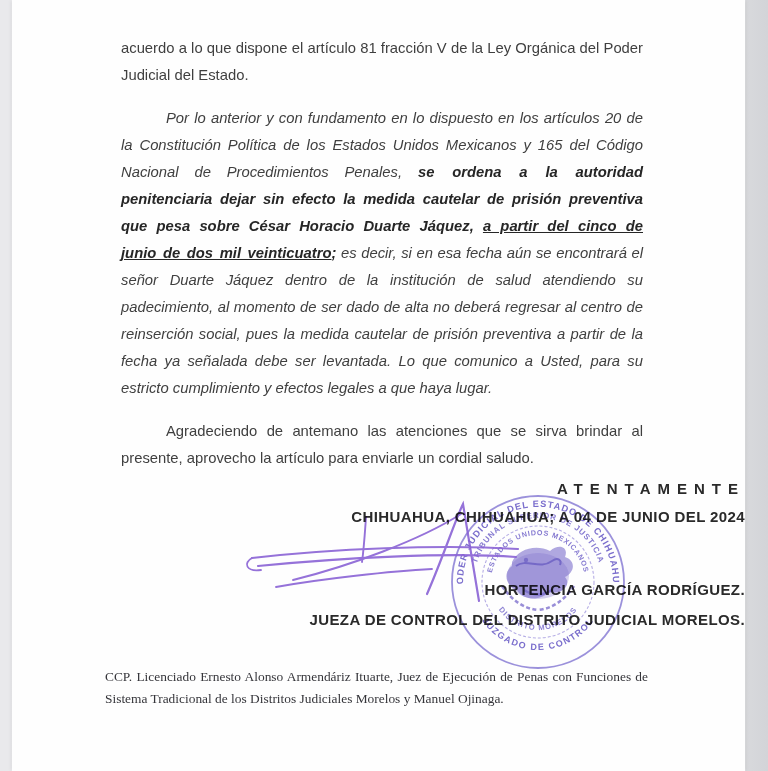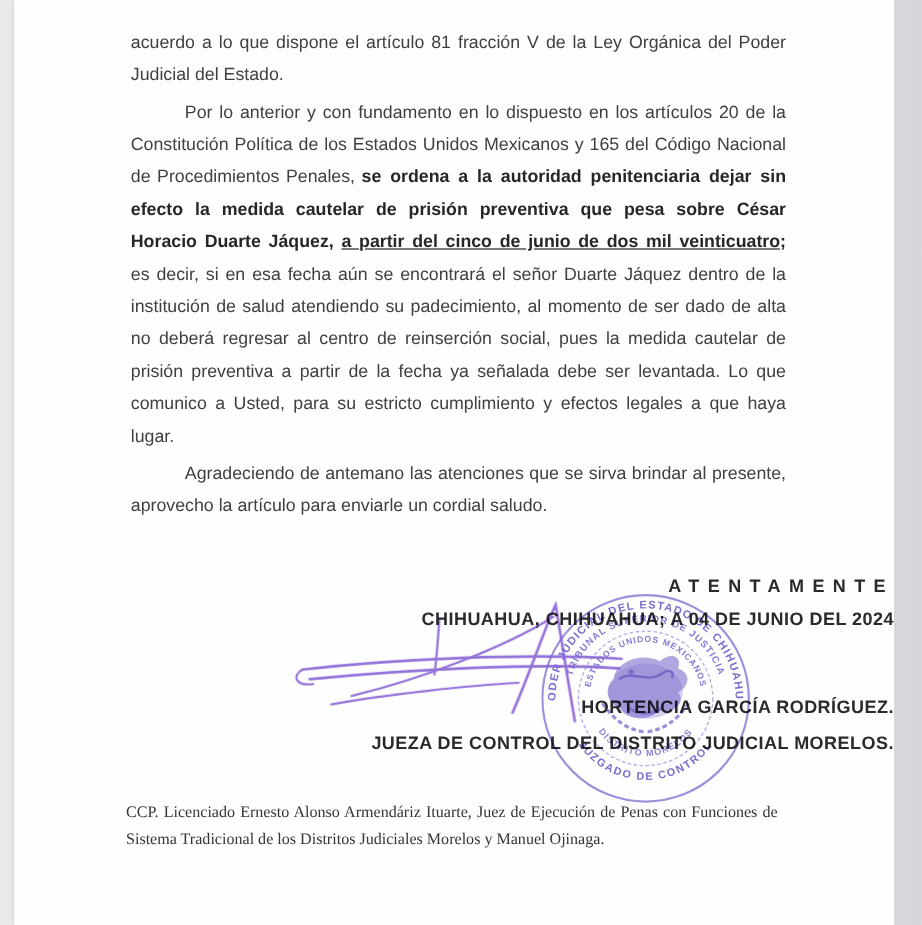--- a/index.html
+++ b/index.html
@@ -21,22 +21,22 @@
     background:#fefefe;
     box-shadow:0 0 4px rgba(0,0,0,0.12);
   }
   .body-text{
     padding:19px 86px 0 93px;
     font-size:14.8px;
     line-height:27px;
     color:#3f3f3f;
     text-align:justify;
   }
-  .body-text p{margin:4px;}
-  .p2{margin-top:8px; text-indent:45px;}
+  .body-text p{margin:16px;}
+  .p2{margin-top:8px; text-indent:45px;font-style:italic;}
   .p3{margin-top:14px; text-indent:45px;}
   .b{font-weight:bold; color:#262626; word-spacing:2px;}
   .bu{font-weight:bold; color:#262626; text-decoration:underline; word-spacing:2px;}
   .sig-block{
     position:absolute;
     left:0; right:0; top:479px;
     text-align:right;
     color:#222;
   }
   .atentamente{

